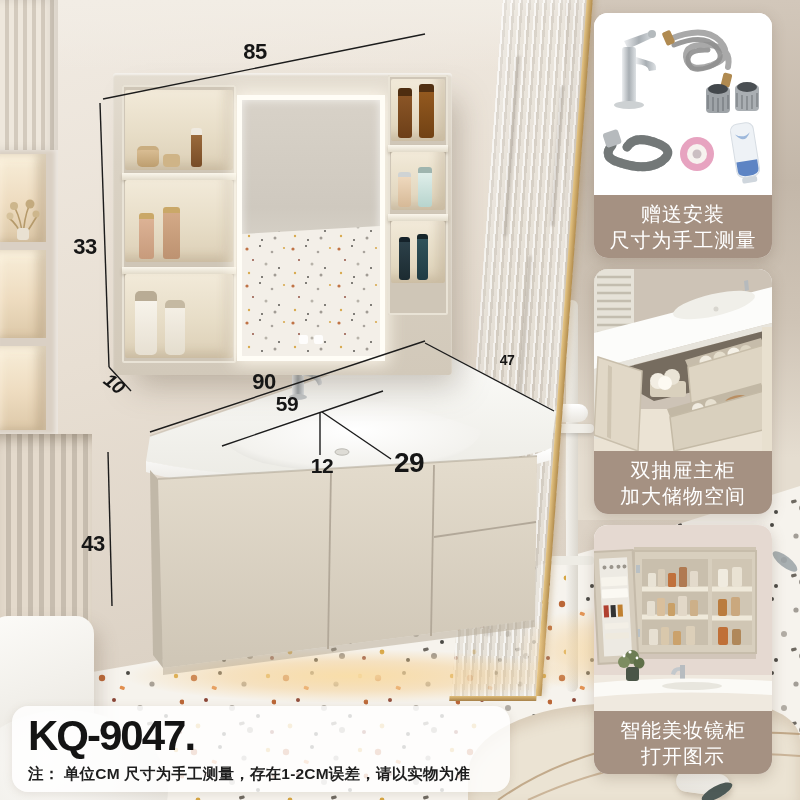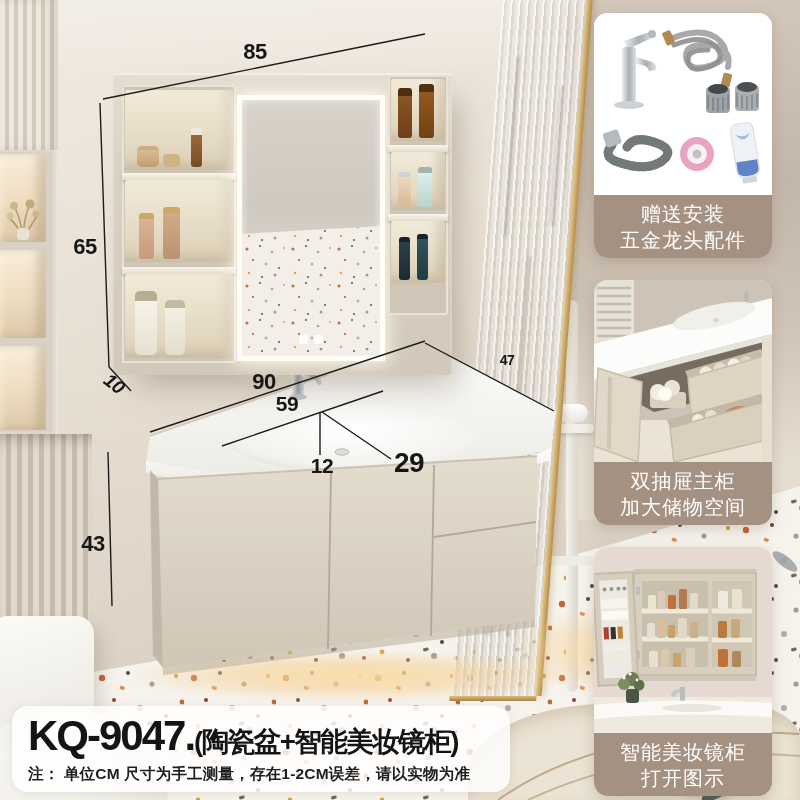--- a/index.html
+++ b/index.html
@@ -66,28 +66,28 @@
     background:linear-gradient(180deg,#d8d2c8 0%,#cfc9bf 42%,#d7d2c8 58%);
     box-shadow:0 0 16px 3px rgba(255,250,238,.92),inset 0 0 10px rgba(255,255,255,.7)}
   .touch{left:50%;bottom:12px;transform:translateX(-50%);display:flex;gap:6px;z-index:2}
   .touch i{display:block;width:9px;height:9px;border-radius:2px;background:rgba(255,255,255,.85)}
   .dimSvg{left:0;top:0;z-index:10;pointer-events:none}
   .dim{position:absolute;z-index:11;transform:translate(-50%,-50%);
     font-weight:700;color:#161616;font-size:22px;letter-spacing:-.5px}
   .info{left:12px;top:706px;width:498px;height:86px;z-index:12;border-radius:16px;
     background:rgba(255,255,255,.82);padding:6px 12px 0 16px;box-sizing:border-box;
     box-shadow:0 2px 10px rgba(120,100,80,.15)}
-  .trow{display:flex;align-items:flex-end;white-space:nowrap;color:#141414;font-weight:800}
+  .trow{display:flex;align-items:center;white-space:nowrap;color:#141414;font-weight:800}
   .model{font-size:42px;letter-spacing:-2px}
   .spec{font-size:27.5px;letter-spacing:-1.5px}
   .note{margin-top:4px;font-size:15.5px;font-weight:700;color:#1e1e1e;letter-spacing:.2px;white-space:nowrap}
   .panels{left:594px;top:13px;width:178px;z-index:13}
   .panel{position:relative;width:178px;border-radius:14px;overflow:hidden;background:#fff;
     box-shadow:0 4px 14px rgba(110,90,70,.25)}
-  .panel+.panel{margin-top:22px}
+  .panel+.panel{margin-top:11px}
   .photo{position:relative;width:178px;font-size:0}
   .cap{height:63px;background:#a59182;display:flex;flex-direction:column;align-items:center;
     justify-content:center;color:#fff;font-size:20px;line-height:26px;font-weight:500;letter-spacing:1px}
 </style>
 </head>
 <body>
 
 <div id="stage">
 
   <div class="abs ceil"></div>
@@ -284,33 +284,32 @@
       <path d="M150,432 L425,341"></path>
       <path d="M222,446 L383,391"></path>
       <path d="M425,343 L554,411"></path>
       <path d="M320,412 L320,455"></path>
       <path d="M322,412 L391,459"></path>
       <path d="M108,452 L112,606"></path>
     </g>
   </svg>
 
   <div class="dim" style="left:255px;top:52px">85</div>
-  <div class="dim" style="left:85px;top:247px">65</div>
+  <div class="dim" style="left:85px;top:247px">33</div>
   <div class="dim" style="left:114px;top:384px;font-size:19px;font-style:italic;transform:translate(-50%,-50%) rotate(38deg)">10</div>
   <div class="dim" style="left:264px;top:382px">90</div>
   <div class="dim" style="left:287px;top:404px;font-size:21px">59</div>
   <div class="dim" style="left:507px;top:360px;font-size:14px">47</div>
   <div class="dim" style="left:322px;top:466px;font-size:21px">12</div>
   <div class="dim" style="left:409px;top:463px;font-size:28px">29</div>
   <div class="dim" style="left:93px;top:544px">43</div>
 
   <div class="abs info">
     <div class="trow">
       <span class="model">KQ-9047.</span>
-      <span class="spec">(陶瓷盆+智能美妆镜柜)</span>
     </div>
     <div class="note">注： 单位CM 尺寸为手工测量，存在1-2CM误差，请以实物为准</div>
   </div>
 
   <div class="abs panels">
 
     <div class="panel">
       <div class="photo" style="height:182px">
         <svg width="178" height="182" viewBox="0 0 178 182">
           <defs>
@@ -355,21 +354,21 @@
           <g transform="rotate(-9 152 140)">
             <rect x="140" y="110" width="23" height="54" rx="7" fill="#eef2f6" stroke="#d7dde3"></rect>
             <path d="M141,148 h21 v9 q0,6 -10.5,6 q-10.5,0 -10.5,-6 Z" fill="#5d84c4"></path>
             <path d="M144,120 q8,6 15,0 q-7,12 -15,0 Z" fill="#7aa0d0" opacity=".7"></path>
             <rect x="144" y="164" width="15" height="6" rx="2" fill="#cfd6dd"></rect>
           </g>
         </svg>
       </div>
       <div class="cap">
         <div>赠送安装</div>
-        <div>五金龙头配件</div>
+        <div>尺寸为手工测量</div>
       </div>
     </div>
 
     <div class="panel">
       <div class="photo" style="height:182px">
         <svg width="178" height="182" viewBox="0 0 178 182">
           <rect width="178" height="182" fill="#cdc3b6"></rect>
           <rect x="0" y="140" width="178" height="42" fill="#ebe3d4"></rect>
           <rect x="0" y="0" width="40" height="170" fill="#e6e2d8"></rect>
           <path d="M3,8 H37 M3,16 H37 M3,24 H37 M3,32 H37 M3,40 H37 M3,48 H37 M3,56 H37 M3,64 H37 M3,72 H37 M3,80 H37 M3,88 H37 M3,96 H37 M3,104 H37 M3,112 H37 M3,120 H37" stroke="#a79e8e" stroke-width="2.5" opacity=".55"></path>

